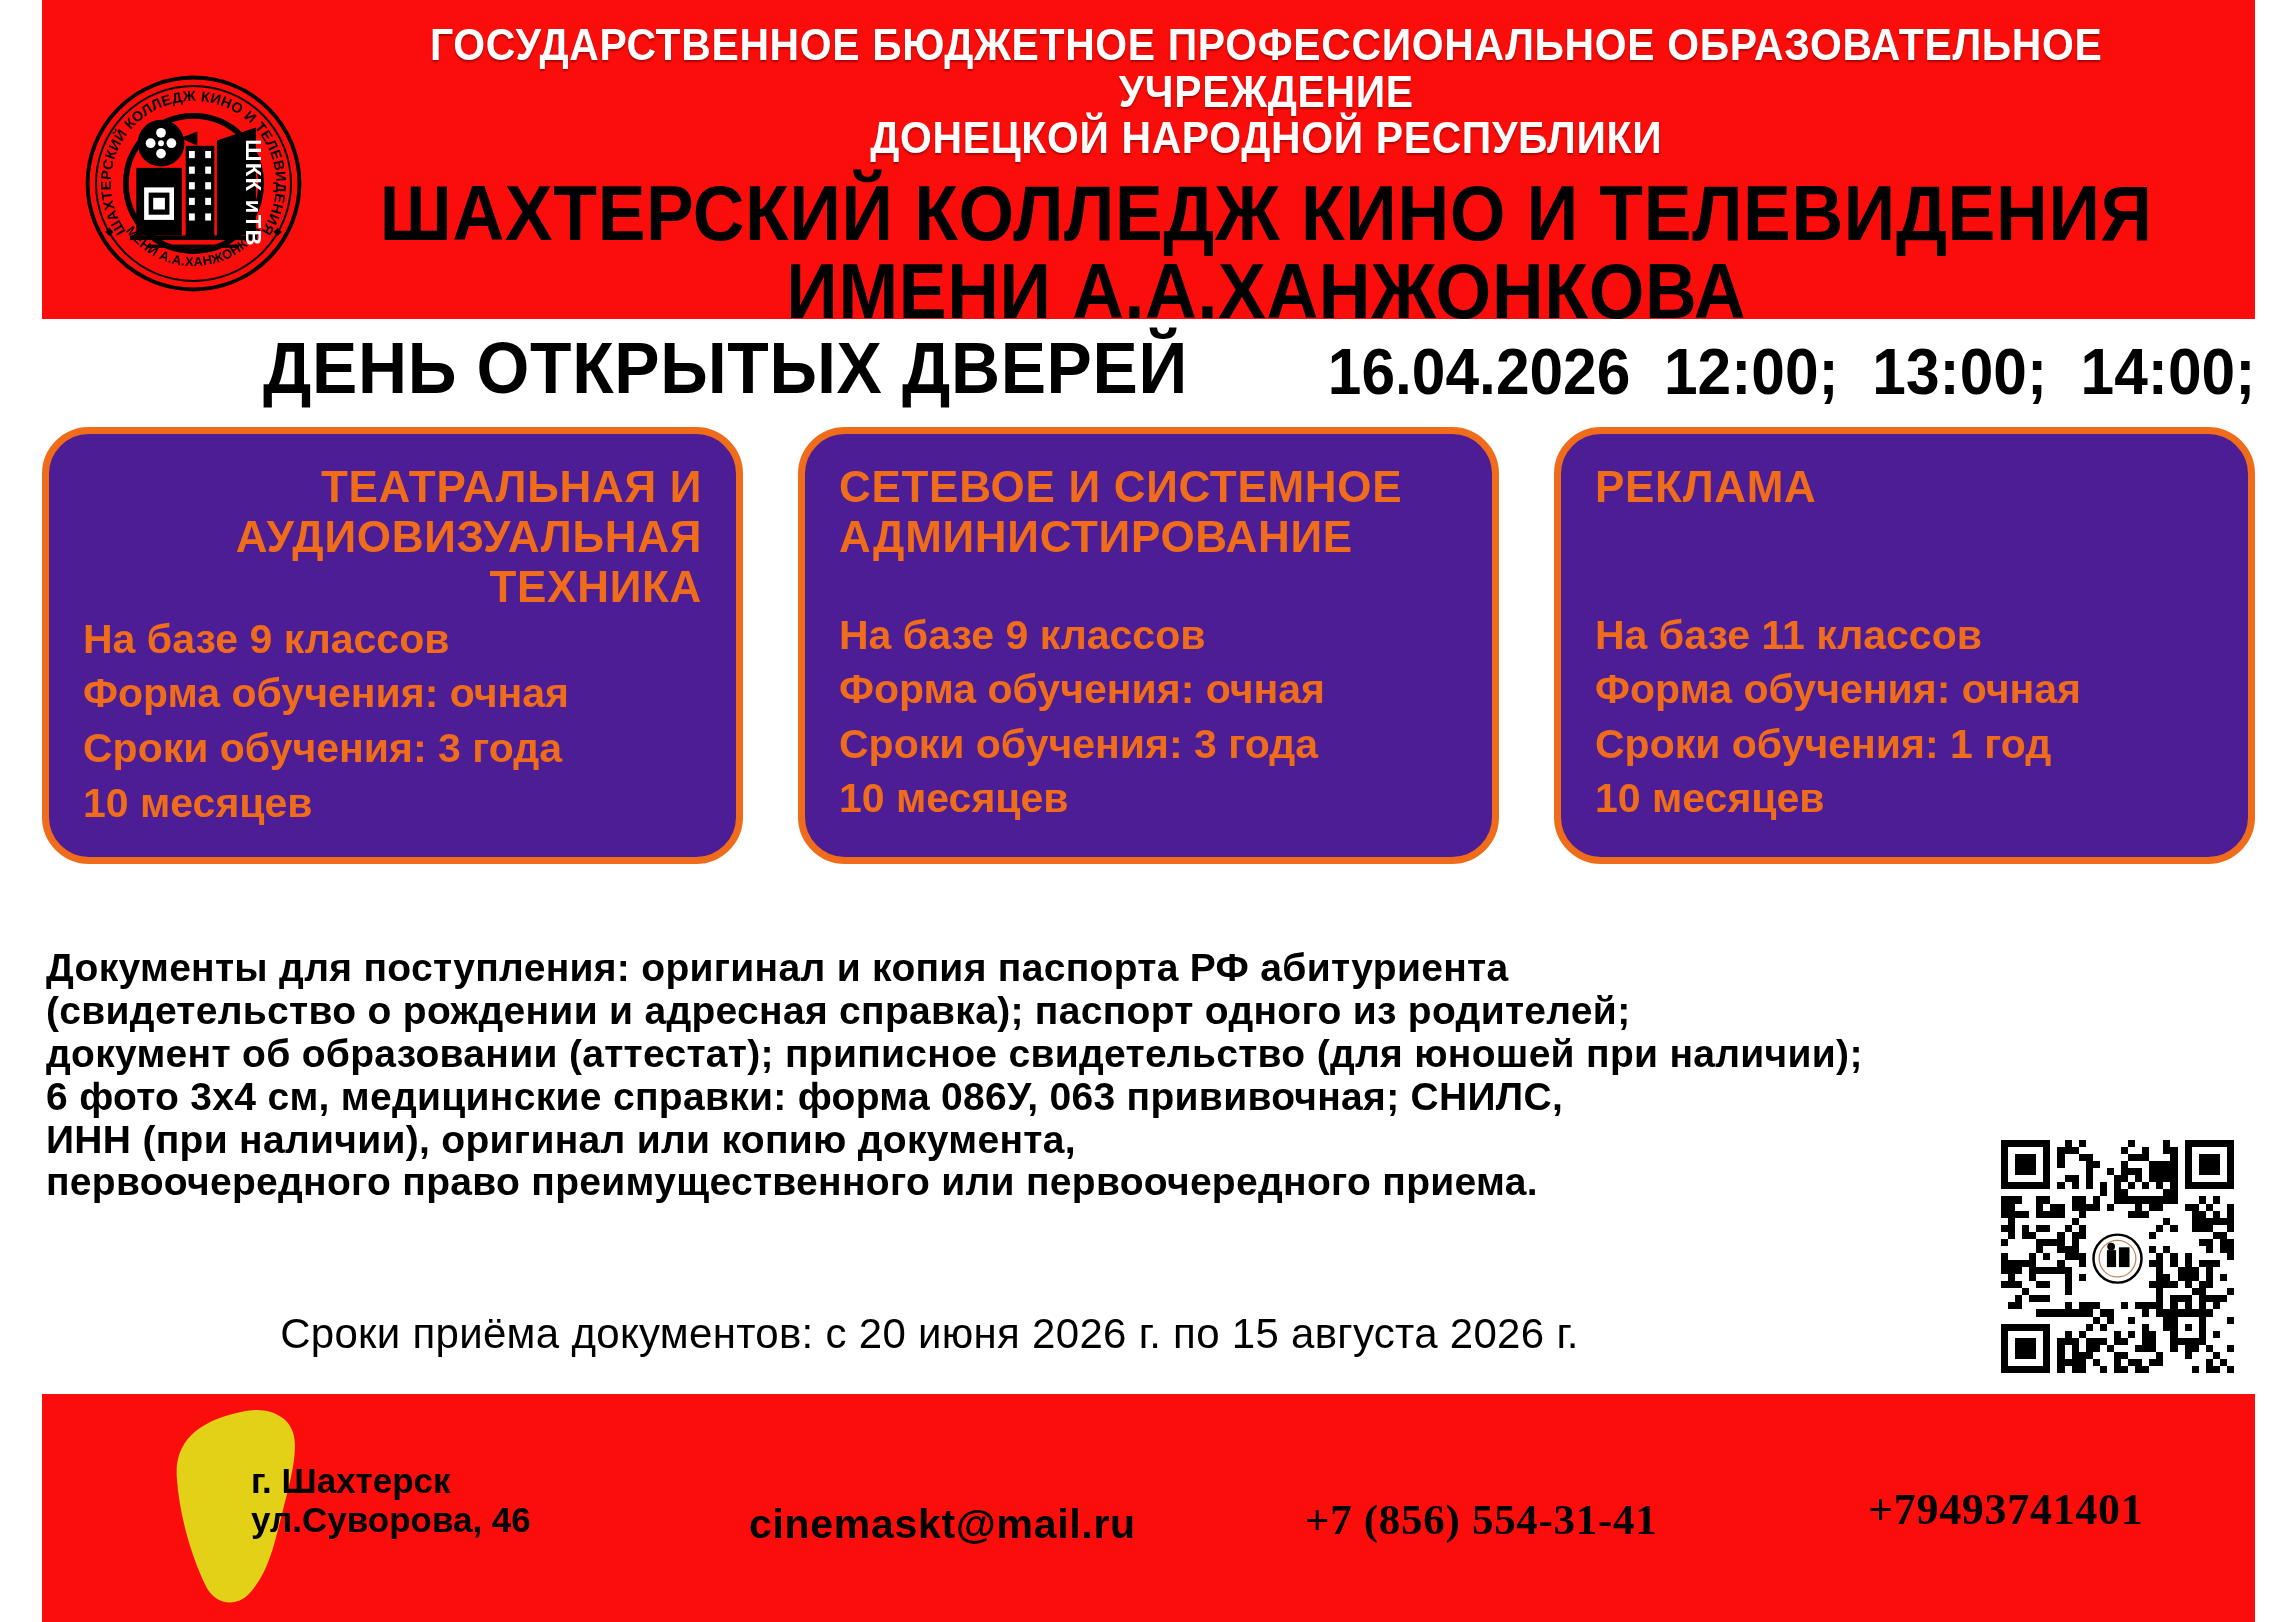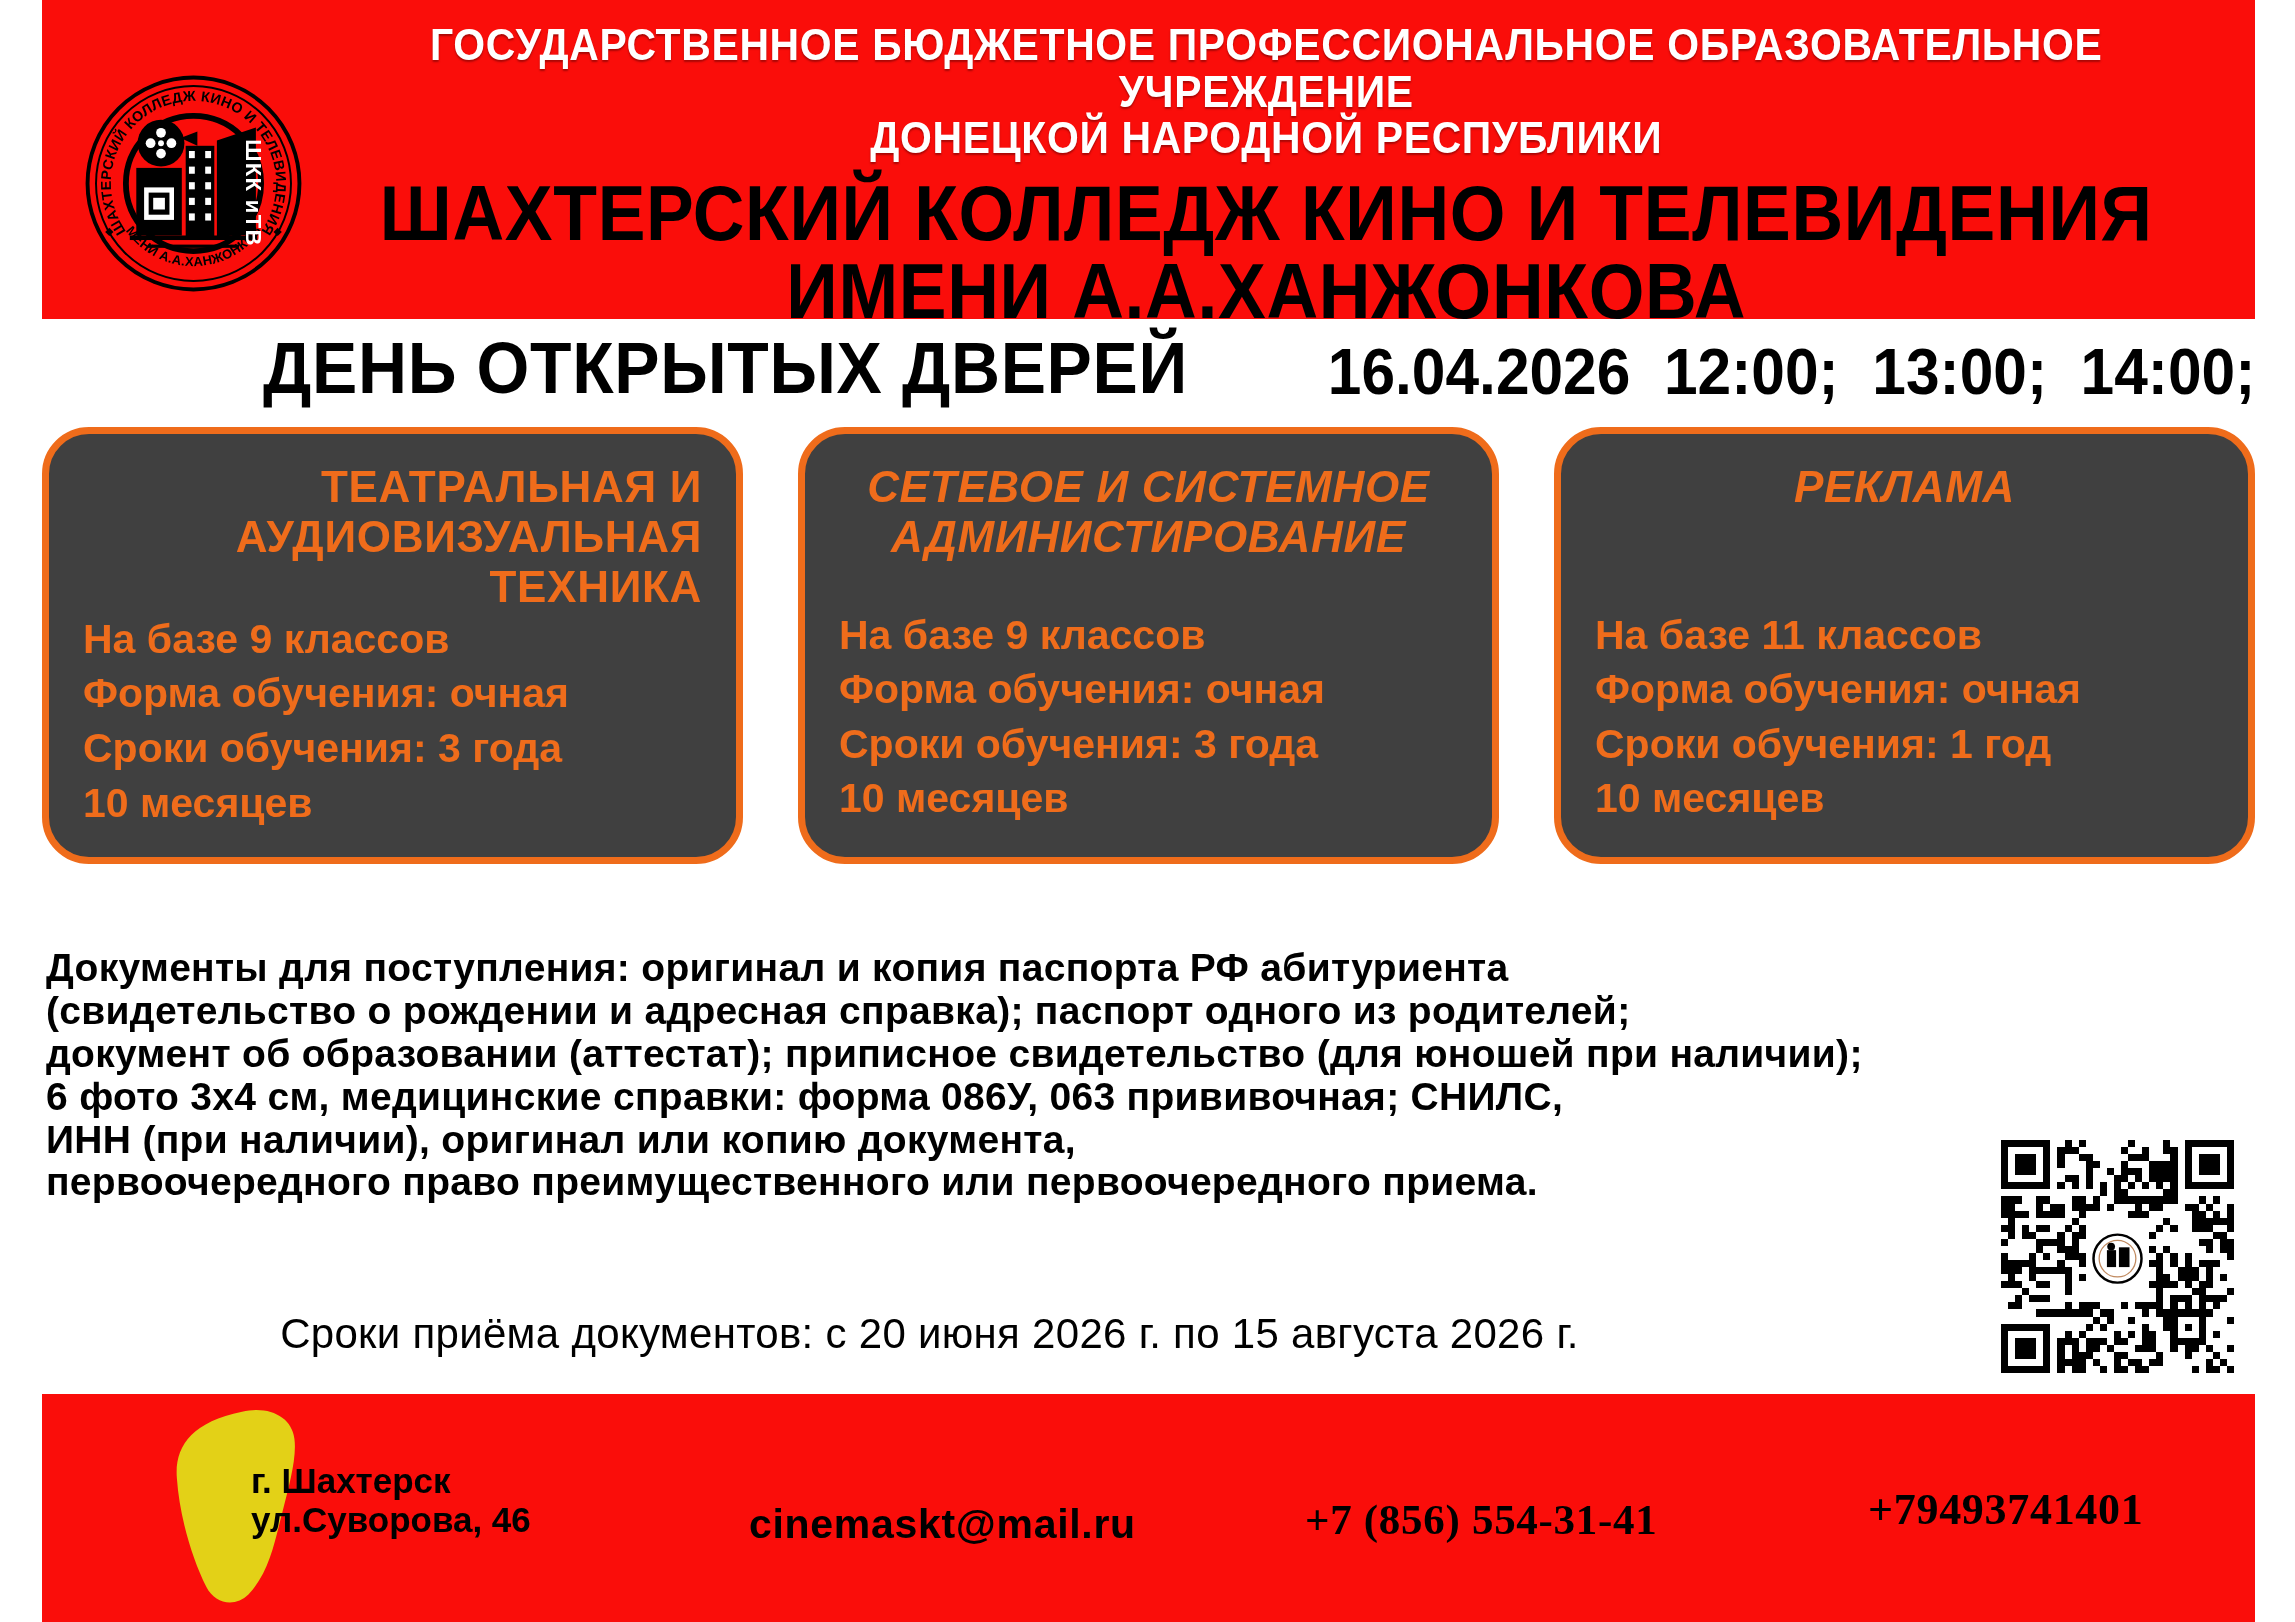--- a/index.html
+++ b/index.html
@@ -38,25 +38,25 @@
   .dt{font-size:65px;font-weight:700;color:#000;white-space:pre;}
 
   
   .boxes{
     position:absolute;left:42px;top:427px;width:2213px;height:437px;
     display:flex;gap:55px;box-sizing:border-box;
   }
   .box{
     flex:1;border:7.2px solid var(--orange,#EF6C1B);border-radius:47px;
     padding:27.5px 34px 31px;box-sizing:border-box;color:var(--orange,#EF6C1B);
-    display:flex;flex-direction:column;background:#404040;
+    display:flex;flex-direction:column;background:#4c1d95;
   }
   .box-title{font-size:44px;font-weight:700;line-height:1.14;letter-spacing:0.7px;}
   .t-right{text-align:right;}
-  .t-center{text-align:center;font-style:italic;}
+  .t-center{text-align:left;}
   .box-body{margin-top:auto;font-size:41px;font-weight:700;line-height:1.33;}
 
   
   .docs{position:absolute;left:46px;top:915px;width:2231px;color:#000;margin-top:32px;}
   .doc-line{font-size:39px;font-weight:700;line-height:1.1;letter-spacing:0.3px;white-space:nowrap;}
 
   .admission{
     position:absolute;left:46px;top:1310px;width:1767px;
     font-size:42px;font-weight:400;color:#000;letter-spacing:0.3px;white-space:nowrap;text-align:center;
   }

